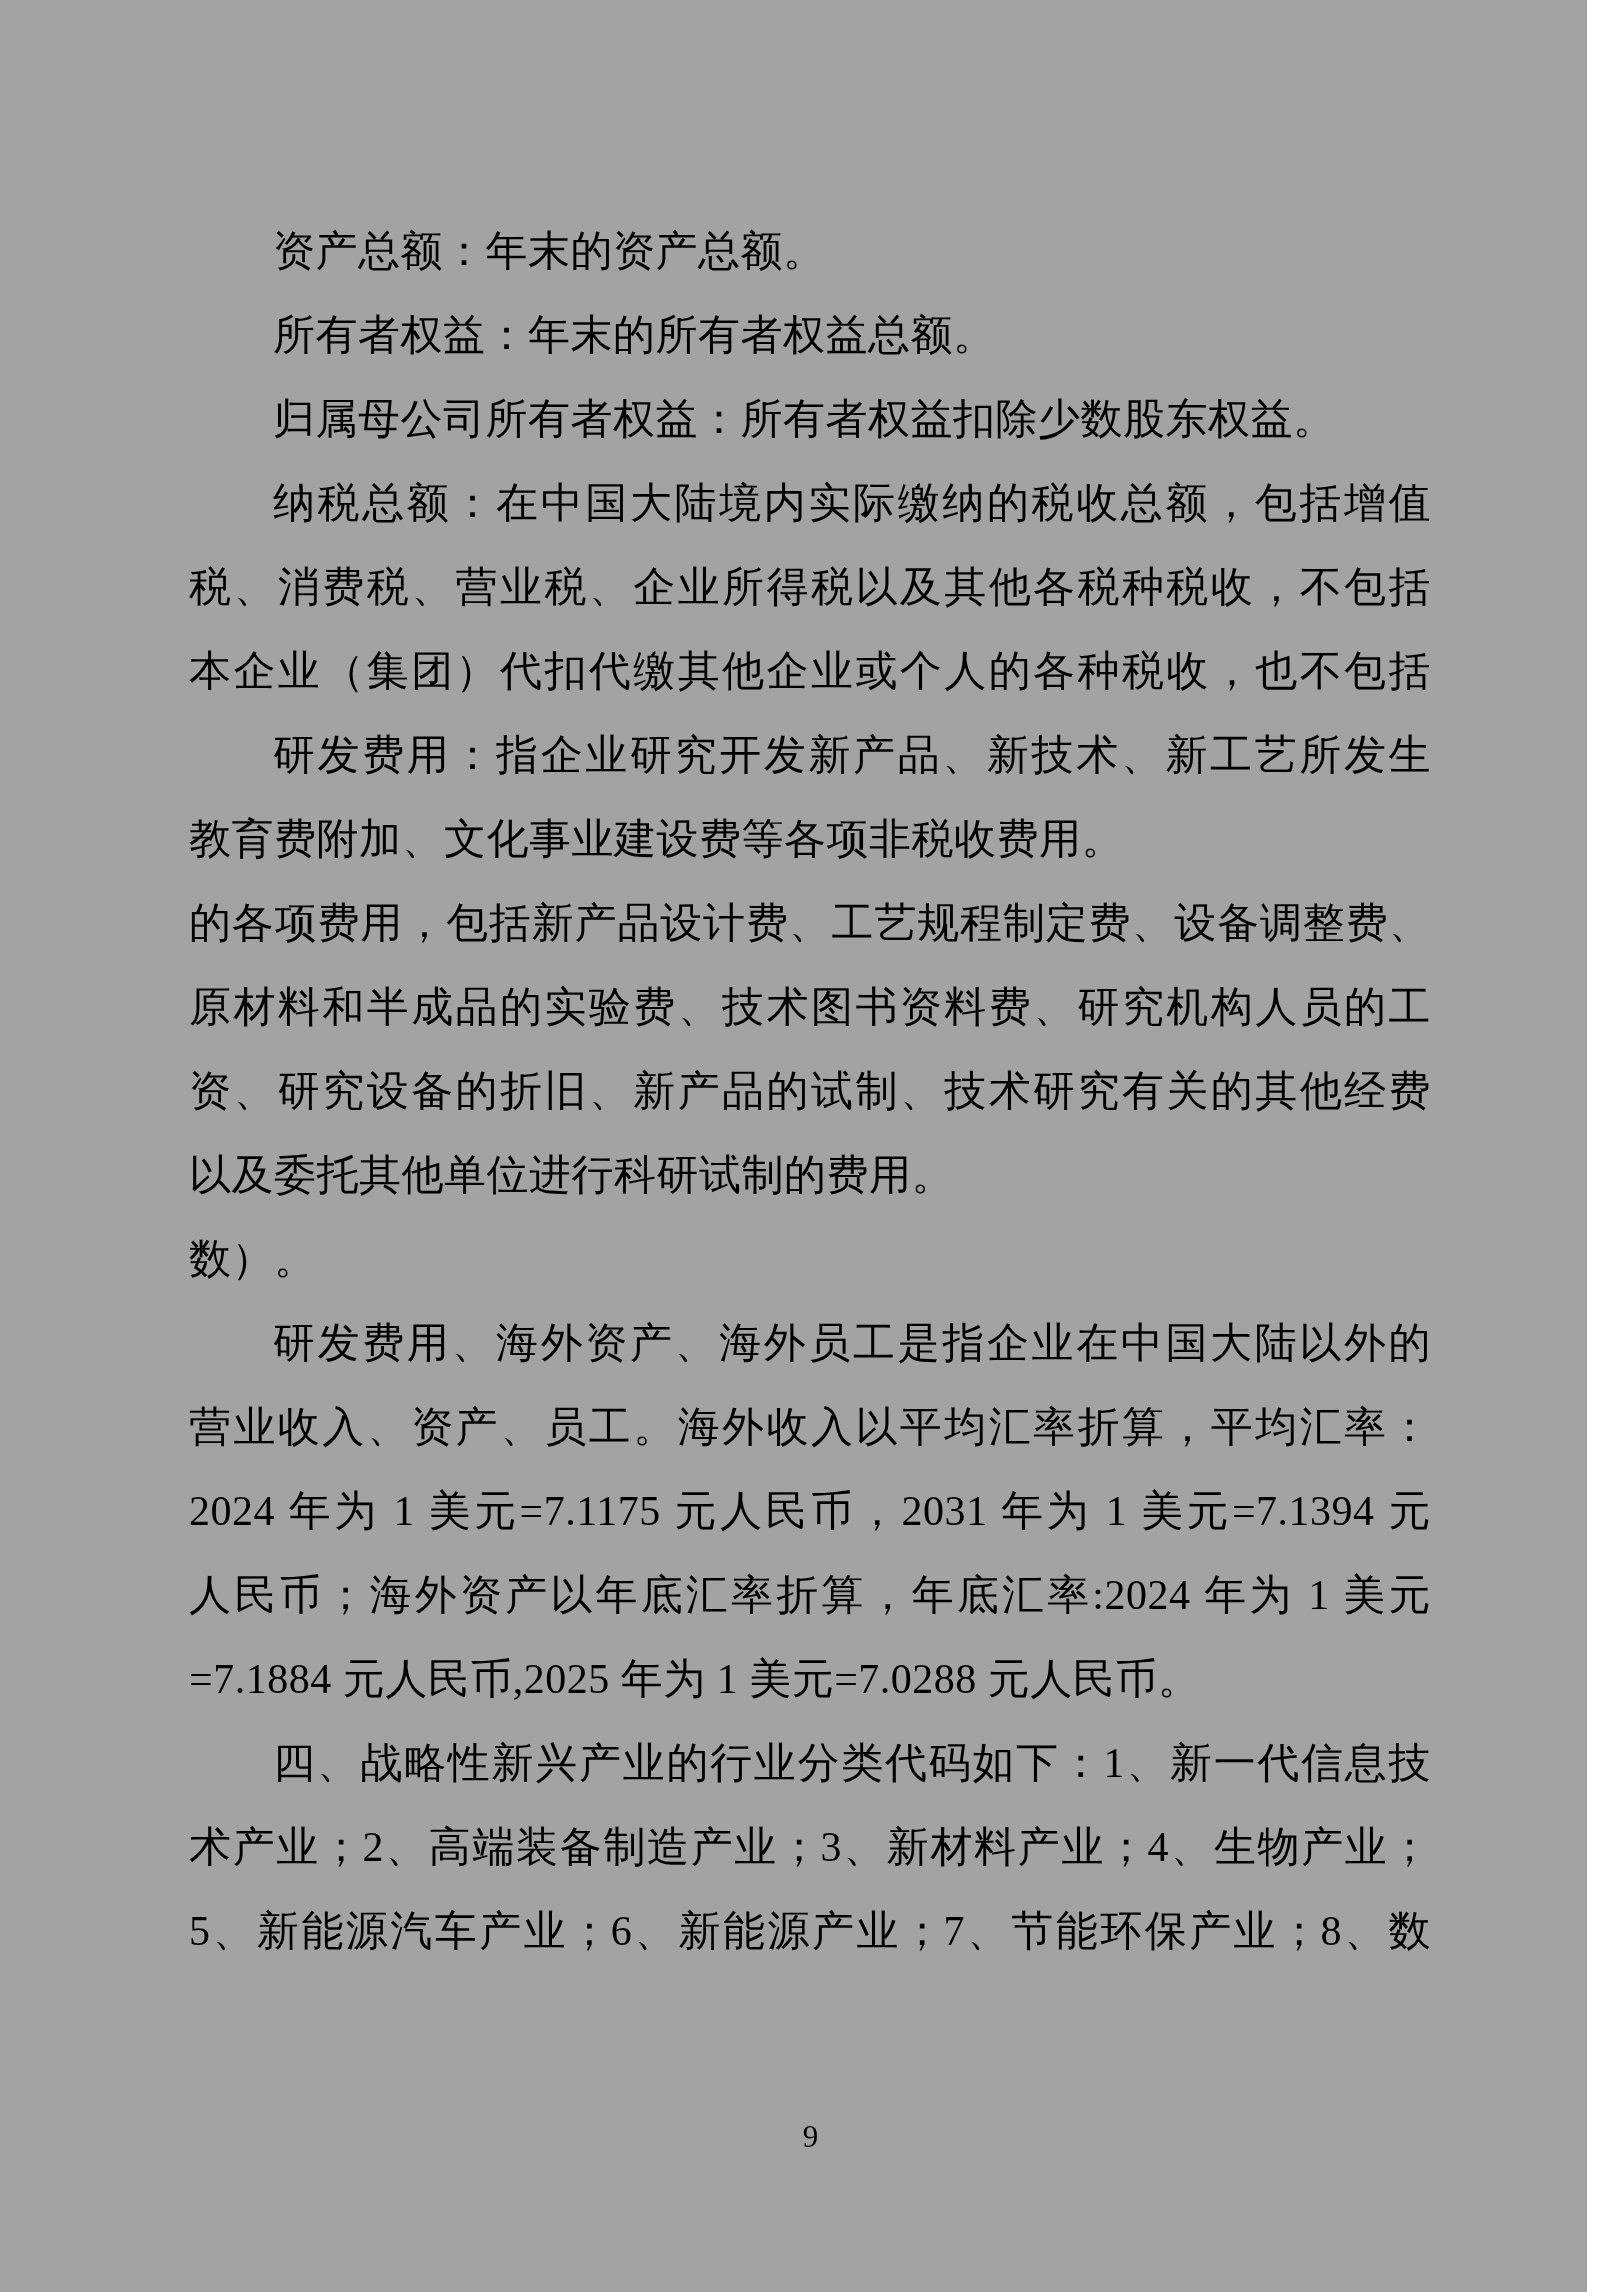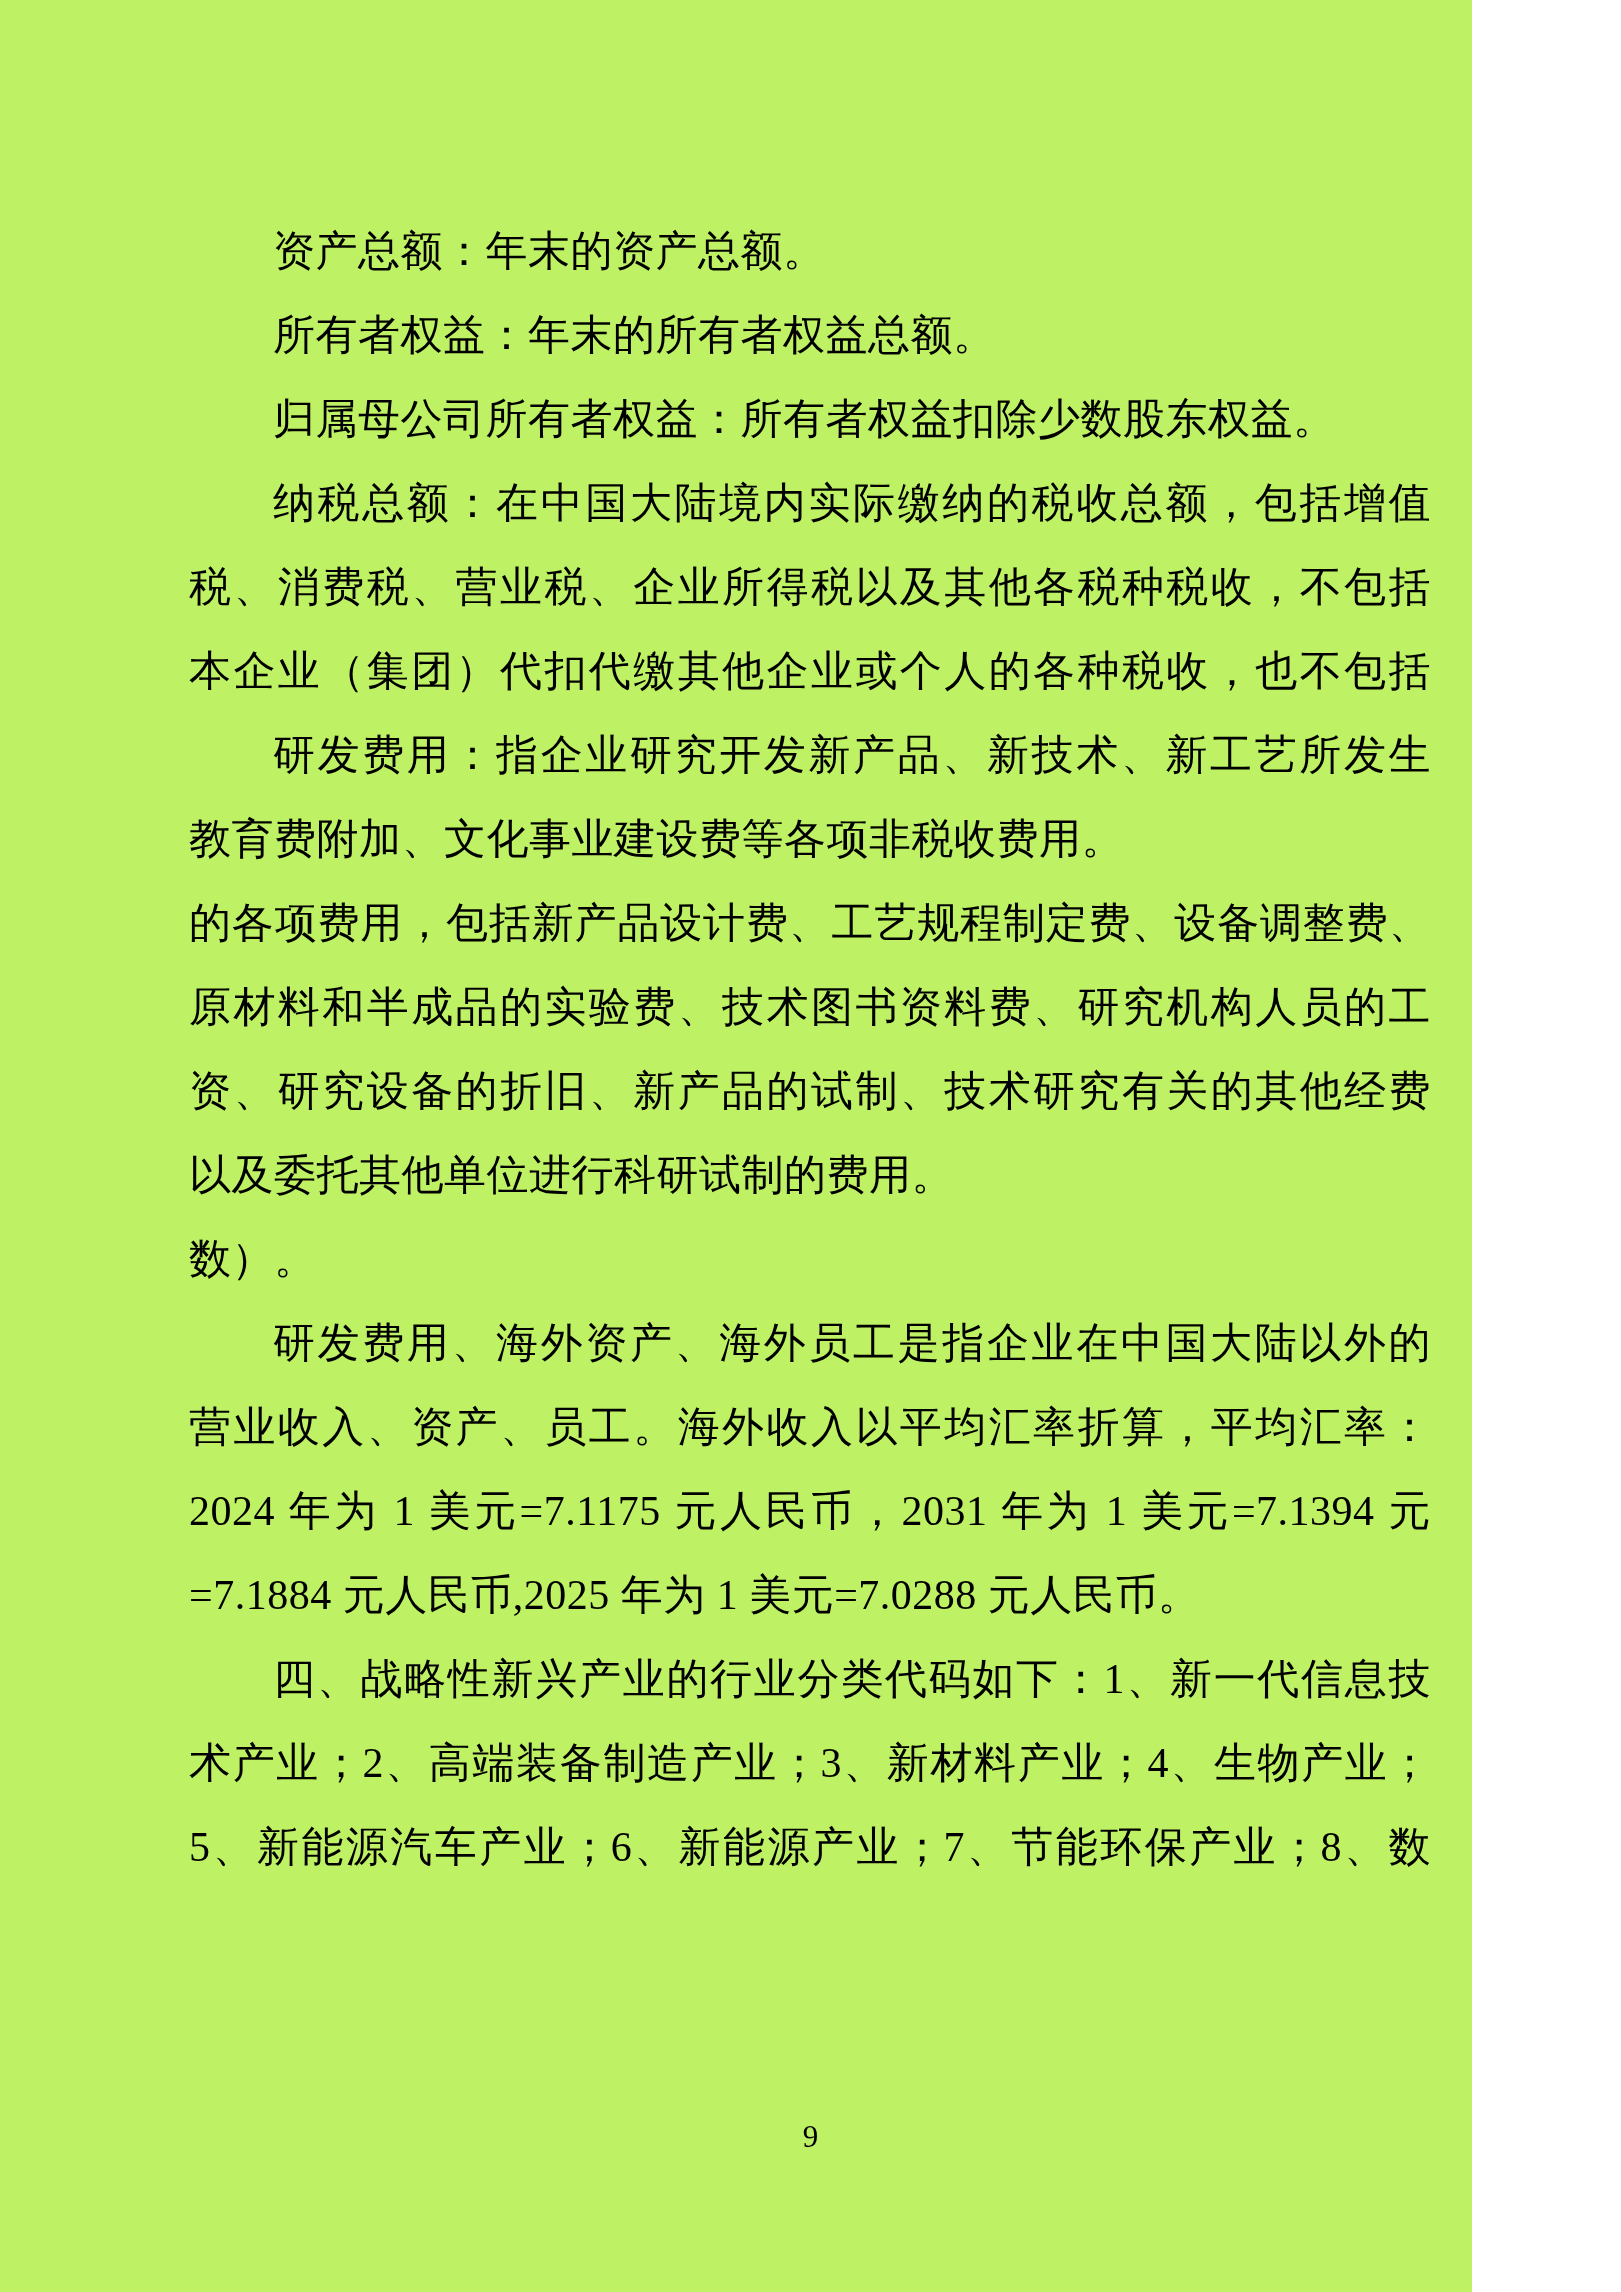--- a/index.html
+++ b/index.html
@@ -12,23 +12,23 @@
     background: #ffffff;
     position: relative;
     overflow: hidden;
     color: #000000;
     font-family: "Liberation Serif", "DejaVu Serif", serif;
   }
   .page {
     position: absolute;
     left: 0;
     top: 0;
-    width: 1472px;
+    width: 1587px;
     height: 2293px;
-    background: #bef264;
+    background: #a3a3a3;
   }
   .text-block {
     position: absolute;
     left: 189px;
     top: 209px;
     width: 1242px;
   }
   .line {
     font-size: 42px;
     line-height: 84px;
@@ -68,20 +68,21 @@
       <div class="line indent">研发费用：指企业研究开发新产品、新技术、新工艺所发生</div>
       <div class="line end">教育费附加、文化事业建设费等各项非税收费用。</div>
       <div class="line">的各项费用，包括新产品设计费、工艺规程制定费、设备调整费、</div>
       <div class="line">原材料和半成品的实验费、技术图书资料费、研究机构人员的工</div>
       <div class="line">资、研究设备的折旧、新产品的试制、技术研究有关的其他经费</div>
       <div class="line end">以及委托其他单位进行科研试制的费用。</div>
       <div class="line end">数）。</div>
       <div class="line indent">研发费用、海外资产、海外员工是指企业在中国大陆以外的</div>
       <div class="line">营业收入、资产、员工。海外收入以平均汇率折算，平均汇率：</div>
       <div class="line">2024 年为 1 美元=7.1175 元人民币，2031 年为 1 美元=7.1394 元</div>
+      <div class="line">人民币；海外资产以年底汇率折算，年底汇率:2024 年为 1 美元</div>
       <div class="line end">=7.1884 元人民币,2025 年为 1 美元=7.0288 元人民币。</div>
       <div class="line indent">四、战略性新兴产业的行业分类代码如下：1、新一代信息技</div>
       <div class="line">术产业；2、高端装备制造产业；3、新材料产业；4、生物产业；</div>
       <div class="line">5、新能源汽车产业；6、新能源产业；7、节能环保产业；8、数</div>
     </div>
   <div class="page-number">9</div>
 </div>
 
 
 </body></html>

